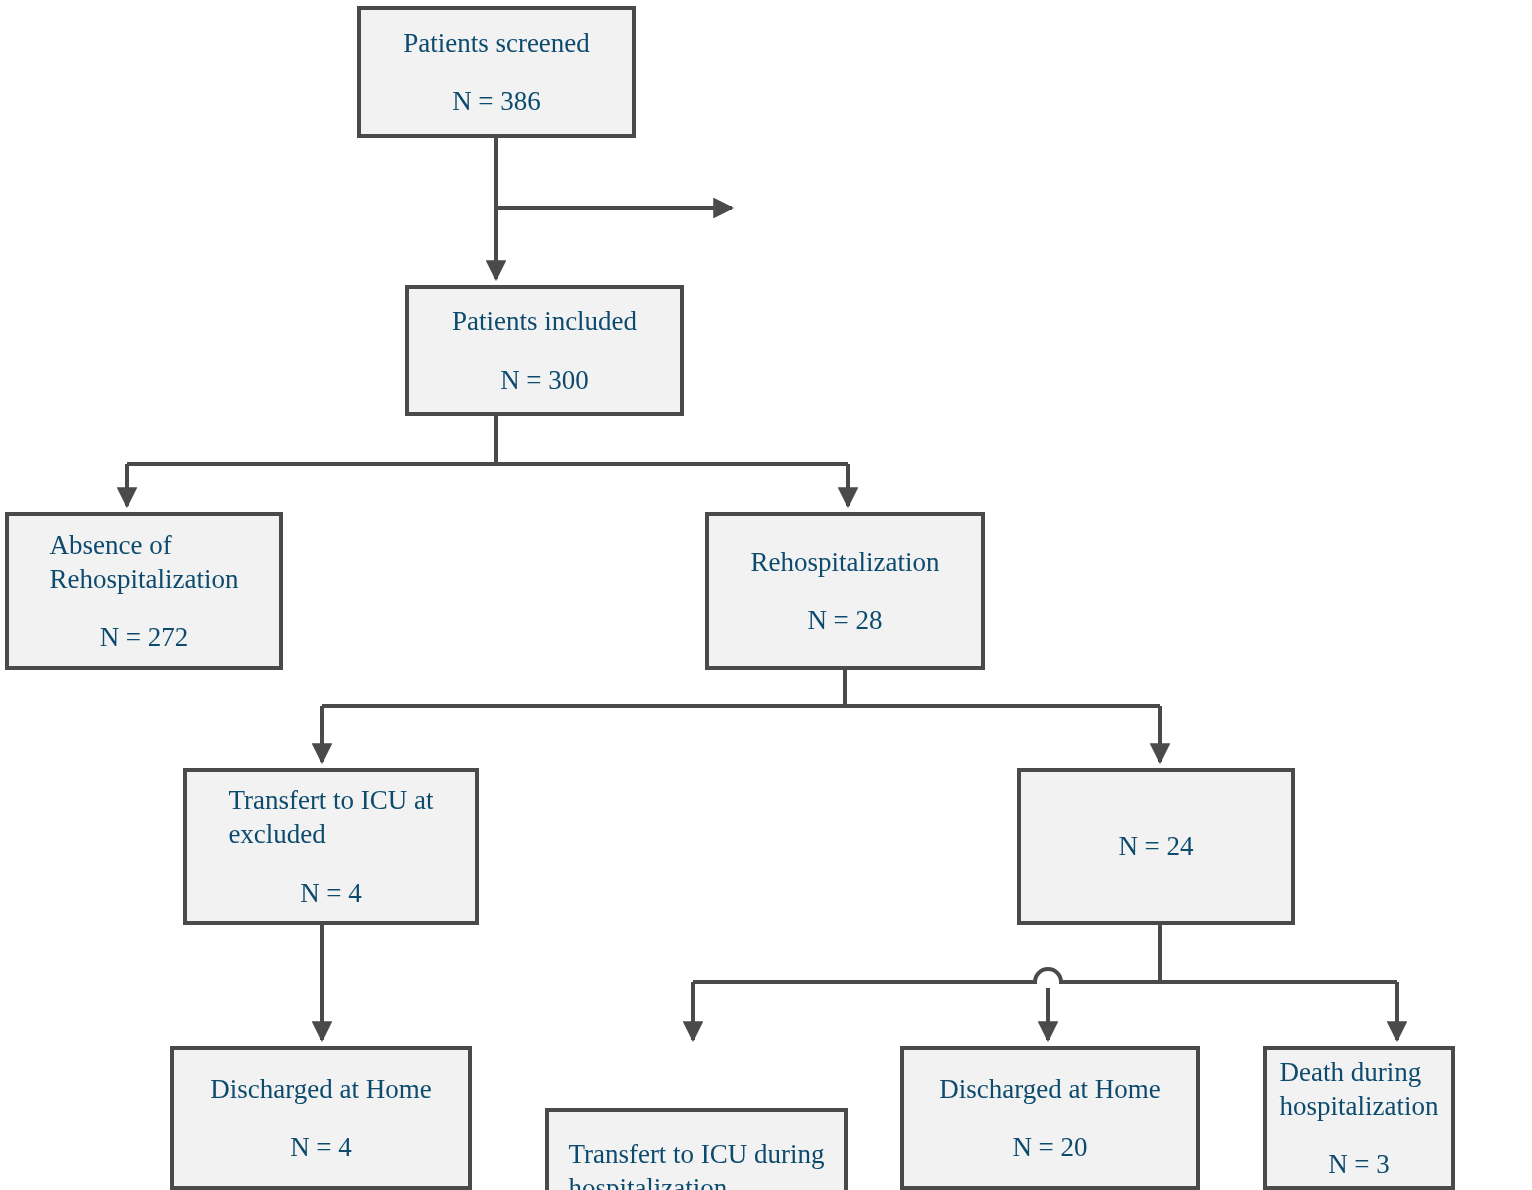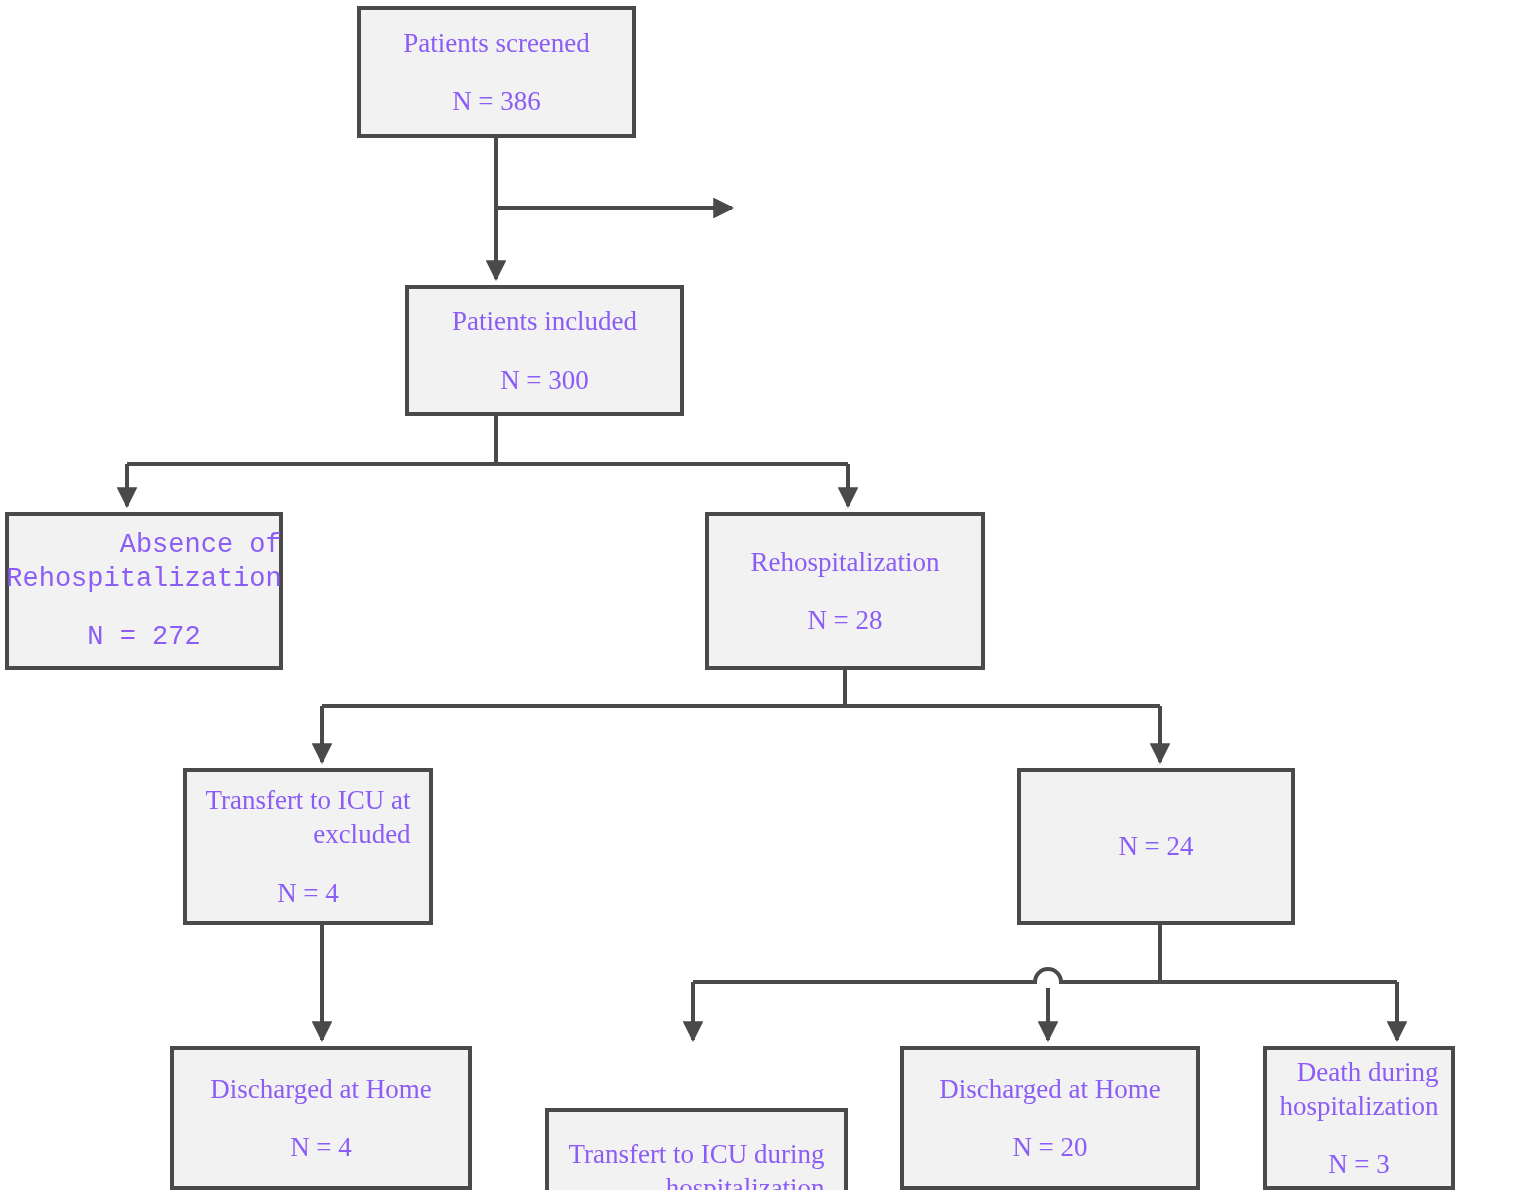--- a/index.html
+++ b/index.html
@@ -25,24 +25,24 @@
   }
   .node {
     position: absolute;
     box-sizing: border-box;
     background: #f2f2f2;
     border: 4px solid #4a4a4a;
     display: flex;
     flex-direction: column;
     align-items: center;
     justify-content: center;
-    color: #8b5cf6;
+    color: #0c4a6e;
     font-size: 27px;
     line-height: 1.27;
-    text-align: right;
+    text-align: left;
     z-index: 2;
     gap: 24px;
   }
   .node .line {
     display: block;
     white-space: nowrap;
   }
   .node .count {
     display: block;
     white-space: nowrap;
@@ -89,34 +89,34 @@
     <span class="line">Patients screened</span>
     <span class="count">N = 386</span>
   </div>
 
 
   <div class="node" style="left:357px; top:285px; width:279px; height:131px;margin-left:48px;">
     <span class="line">Patients included</span>
     <span class="count">N = 300</span>
   </div>
 
-  <div class="node" style="left:5px; top:512px; width:278px; height:158px;font-family:Liberation Mono, monospace;">
+  <div class="node" style="left:5px; top:512px; width:278px; height:158px;">
     <span class="line" style="display: block;">
         <span class="line">Absence of</span>
         <span class="line">Rehospitalization</span>
       </span>
     <span class="count">N = 272</span>
   </div>
 
   <div class="node" style="left:705px; top:512px; width:280px; height:158px;">
     <span class="line">Rehospitalization</span>
     <span class="count">N = 28</span>
   </div>
 
-  <div class="node" style="left:183px; top:768px; width:250px; height:157px;">
+  <div class="node" style="left:183px; top:768px; width:296px; height:157px;">
     <span class="line" style="display: block;">
         <span class="line">Transfert to ICU at</span>
         <span class="line">excluded</span>
       </span>
     <span class="count">N = 4</span>
   </div>
 
   <div class="node" style="left:1017px; top:768px; width:278px; height:157px;">
     <span class="count">N = 24</span>
   </div>

